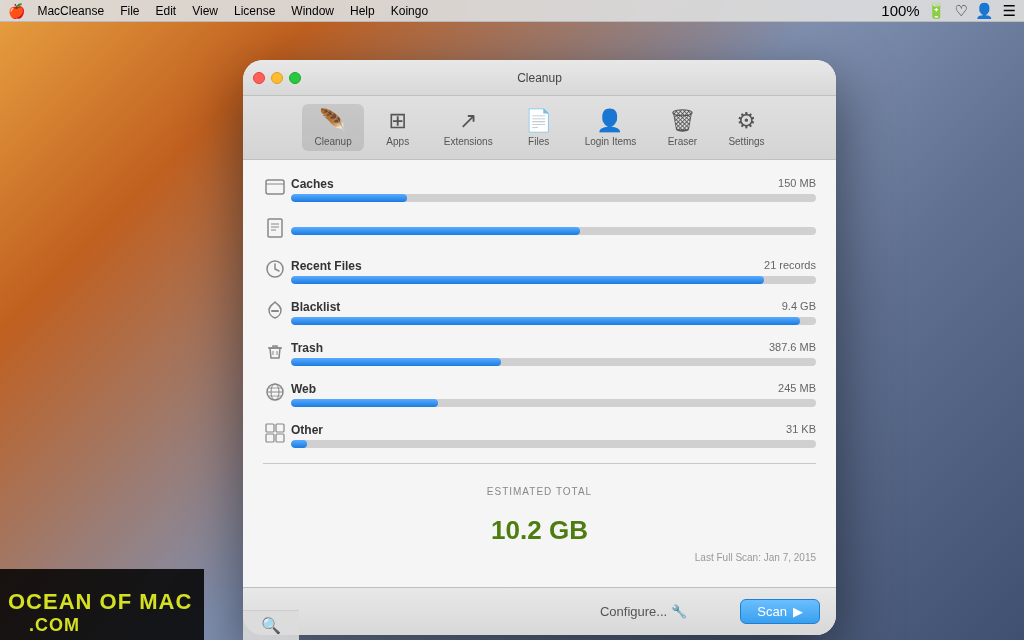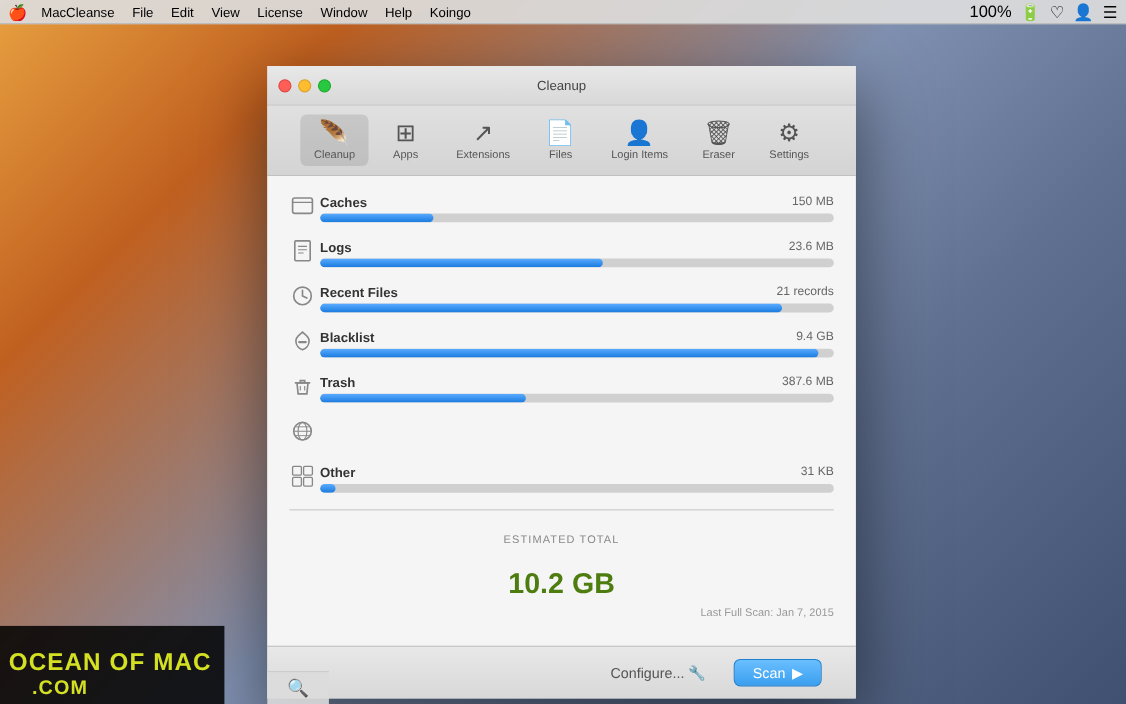--- a/index.html
+++ b/index.html
@@ -52,23 +52,23 @@
       align-items: center;
       gap: 8px;
       font-size: 15px;
     }
 
     
     .window {
       position: absolute;
       top: 60px;
       left: 243px;
-      width: 535px;
+      width: 593px;
       background: #f0f0f0;
-      border-radius: 0;
+      border-radius: 20px;
       box-shadow: 0 20px 60px rgba(0,0,0,0.5);
       overflow: hidden;
     }
 
     
     .titlebar {
       height: 36px;
       background: linear-gradient(to bottom, #e8e8e8, #d8d8d8);
       border-bottom: 1px solid #c0c0c0;
       display: flex;
@@ -207,22 +207,22 @@
     }
 
     
     .bottom-bar {
       height: 48px;
       background: linear-gradient(to bottom, #e8e8e8, #d8d8d8);
       border-top: 1px solid #c0c0c0;
       display: flex;
       align-items: center;
       justify-content: flex-end;
-      padding: 0 31px;
-      gap: 25px;
+      padding: 0 16px;
+      gap: 6px;
     }
     .configure-btn {
       display: flex;
       align-items: center;
       gap: 4px;
       font-size: 13px;
       color: #555;
       cursor: pointer;
       background: none;
       border: none;
@@ -232,20 +232,21 @@
       align-items: center;
       gap: 6px;
       background: linear-gradient(to bottom, #6abfff, #3a9fef);
       border: 1px solid #2080d0;
       border-radius: 6px;
       padding: 4px 16px;
       font-size: 13px;
       color: white;
       cursor: pointer;
       font-weight: 500;
+      margin-left: 47px;
     }
 
     
     .watermark {
       position: absolute;
       bottom: 0;
       left: 0;
       padding: 20px 12px 4px 8px;
       background: rgba(0,0,0,0.85);
       z-index: 200;
@@ -370,24 +371,20 @@
     <div class="category-row">
       <div class="category-icon">
         <svg width="22" height="22" viewBox="0 0 22 22">
             <rect x="4" y="2" width="14" height="18" rx="1" fill="none" stroke="#888" stroke-width="1.5"></rect>
             <line x1="7" y1="7" x2="15" y2="7" stroke="#888" stroke-width="1"></line>
             <line x1="7" y1="10" x2="15" y2="10" stroke="#888" stroke-width="1"></line>
             <line x1="7" y1="13" x2="12" y2="13" stroke="#888" stroke-width="1"></line>
           </svg>
       </div>
       <div class="category-info">
-        <div class="category-header">
-          <span class="category-name">Logs</span>
-          <span class="category-size">23.6 MB</span>
-        </div>
         <div class="progress-bar-bg">
           <div class="progress-bar-fill" style="width:55%"></div>
         </div>
       </div>
     </div>
 
     <div class="category-row">
       <div class="category-icon">
         <svg width="22" height="22" viewBox="0 0 22 22">
             <circle cx="11" cy="11" r="8" fill="none" stroke="#888" stroke-width="1.5"></circle>
@@ -446,20 +443,29 @@
 
     <div class="category-row">
       <div class="category-icon">
         <svg width="22" height="22" viewBox="0 0 22 22">
             <circle cx="11" cy="11" r="8" fill="none" stroke="#888" stroke-width="1.5"></circle>
             <ellipse cx="11" cy="11" rx="4" ry="8" fill="none" stroke="#888" stroke-width="1"></ellipse>
             <line x1="3" y1="11" x2="19" y2="11" stroke="#888" stroke-width="1"></line>
             <line x1="5" y1="7" x2="17" y2="7" stroke="#888" stroke-width="0.8"></line>
             <line x1="5" y1="15" x2="17" y2="15" stroke="#888" stroke-width="0.8"></line>
           </svg>
+      </div>
+      <div class="category-info">
+        <div class="category-header">
+          <span class="category-name">Web</span>
+          <span class="category-size">245 MB</span>
+        </div>
+        <div class="progress-bar-bg">
+          <div class="progress-bar-fill" style="width:28%"></div>
+        </div>
       </div>
     </div>
 
     <div class="category-row">
       <div class="category-icon">
         <svg width="22" height="22" viewBox="0 0 22 22">
             <rect x="2" y="2" width="8" height="8" rx="1" fill="none" stroke="#888" stroke-width="1.2"></rect>
             <rect x="12" y="2" width="8" height="8" rx="1" fill="none" stroke="#888" stroke-width="1.2"></rect>
             <rect x="2" y="12" width="8" height="8" rx="1" fill="none" stroke="#888" stroke-width="1.2"></rect>
             <rect x="12" y="12" width="8" height="8" rx="1" fill="none" stroke="#888" stroke-width="1.2"></rect>

